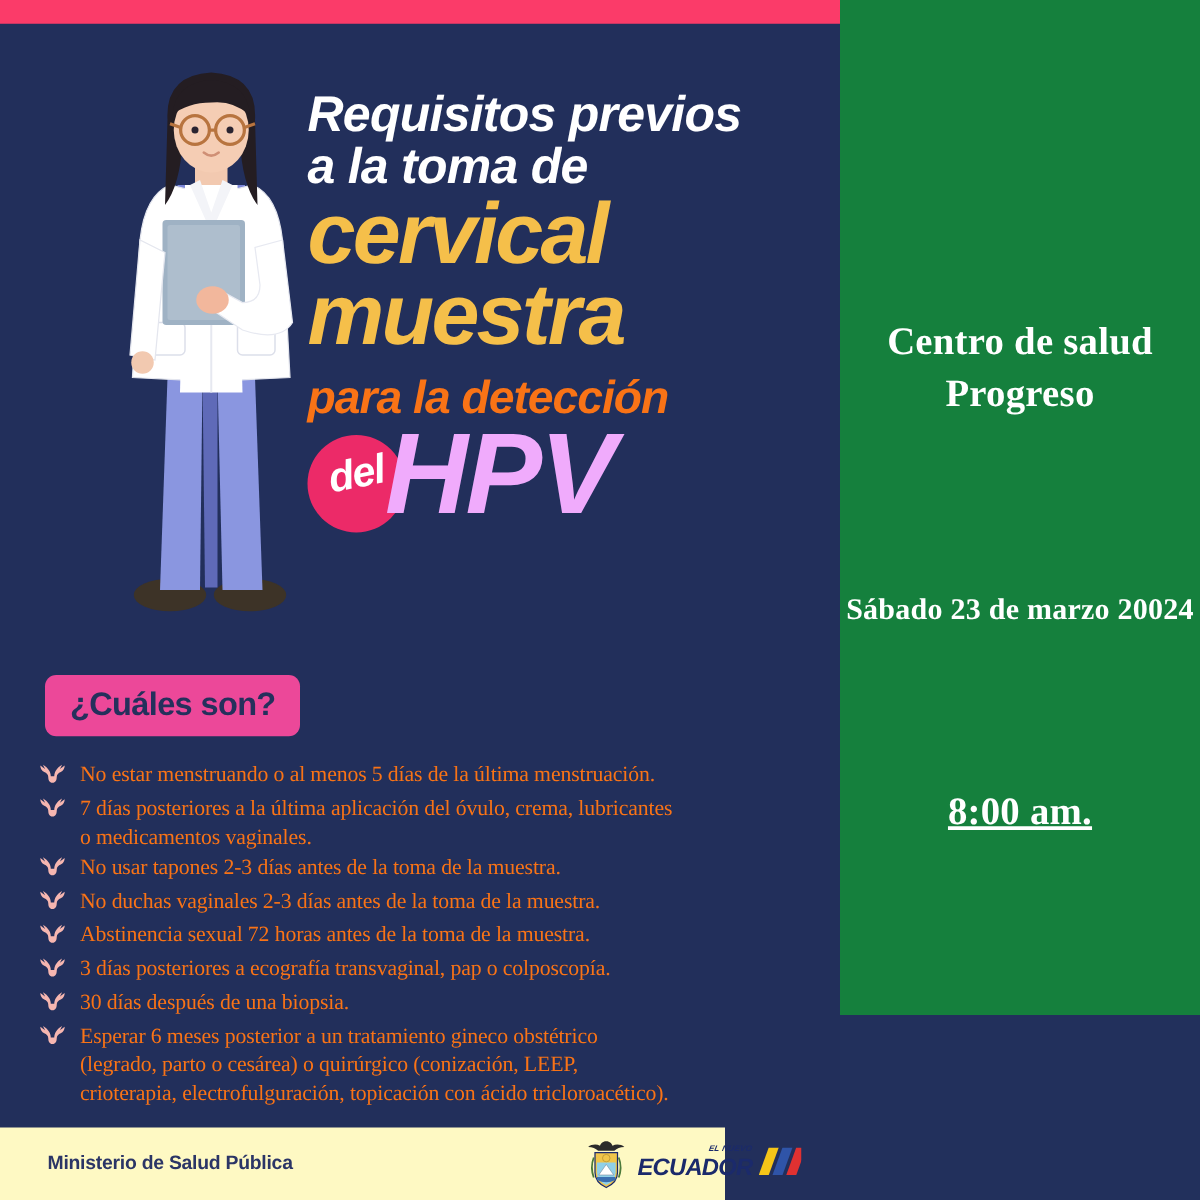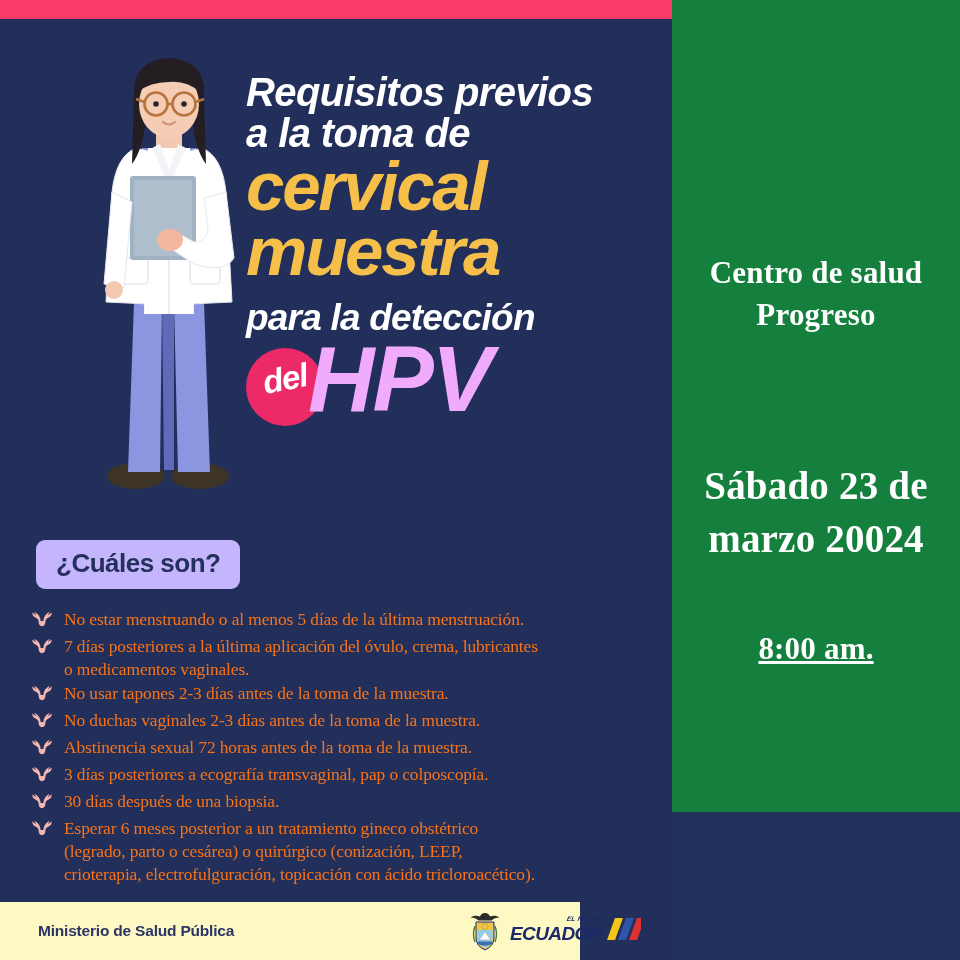--- a/index.html
+++ b/index.html
@@ -33,22 +33,22 @@
   }
   .rp-place {
     position: absolute;
     left: 0; top: 252px; width: 288px;
     font-size: 31px;
     line-height: 1.35;
     letter-spacing: 0.2px;
   }
   .rp-date {
     position: absolute;
-    left: 0; top: 460px; width: 288px;
-    font-size: 39px;
+    left: 0; top: 472px; width: 288px;
+    font-size: 24px;
     line-height: 1.35;
     letter-spacing: 0.2px;
   }
   .rp-time {
     position: absolute;
     left: 0; top: 628px; width: 288px;
     font-size: 31px;
     line-height: 1.35;
     letter-spacing: 0.2px;
     text-decoration: underline;
@@ -90,21 +90,21 @@
     font-size: 40px;
     line-height: 1.02;
   }
   .hl-gold-lg {
     color: #f5bf4a;
     font-size: 69px;
     line-height: 0.95;
     letter-spacing: -2.2px;
   }
   .hl-white-md {
-    color: #ffffff;
+    color: #f97316;
     font-size: 37px;
     line-height: 1.05;
     letter-spacing: -0.8px;
     margin-top: 14px;
   }
 
   .hpv-row {
     position: relative;
     height: 92px;
     margin-top: 2px;
@@ -142,21 +142,21 @@
     font-size: 92px;
     letter-spacing: -2px;
     line-height: 1;
   }
 
   
   .badge {
     position: absolute;
     left: 36px;
     top: 540px;
-    background: #c4b5fd;
+    background: #ec4899;
     color: #25305c;
     font-family: "Liberation Sans", sans-serif;
     font-weight: bold;
     font-size: 26px;
     letter-spacing: -0.5px;
     padding: 8px 20px 10px 20px;
     border-radius: 9px;
   }
 
   

